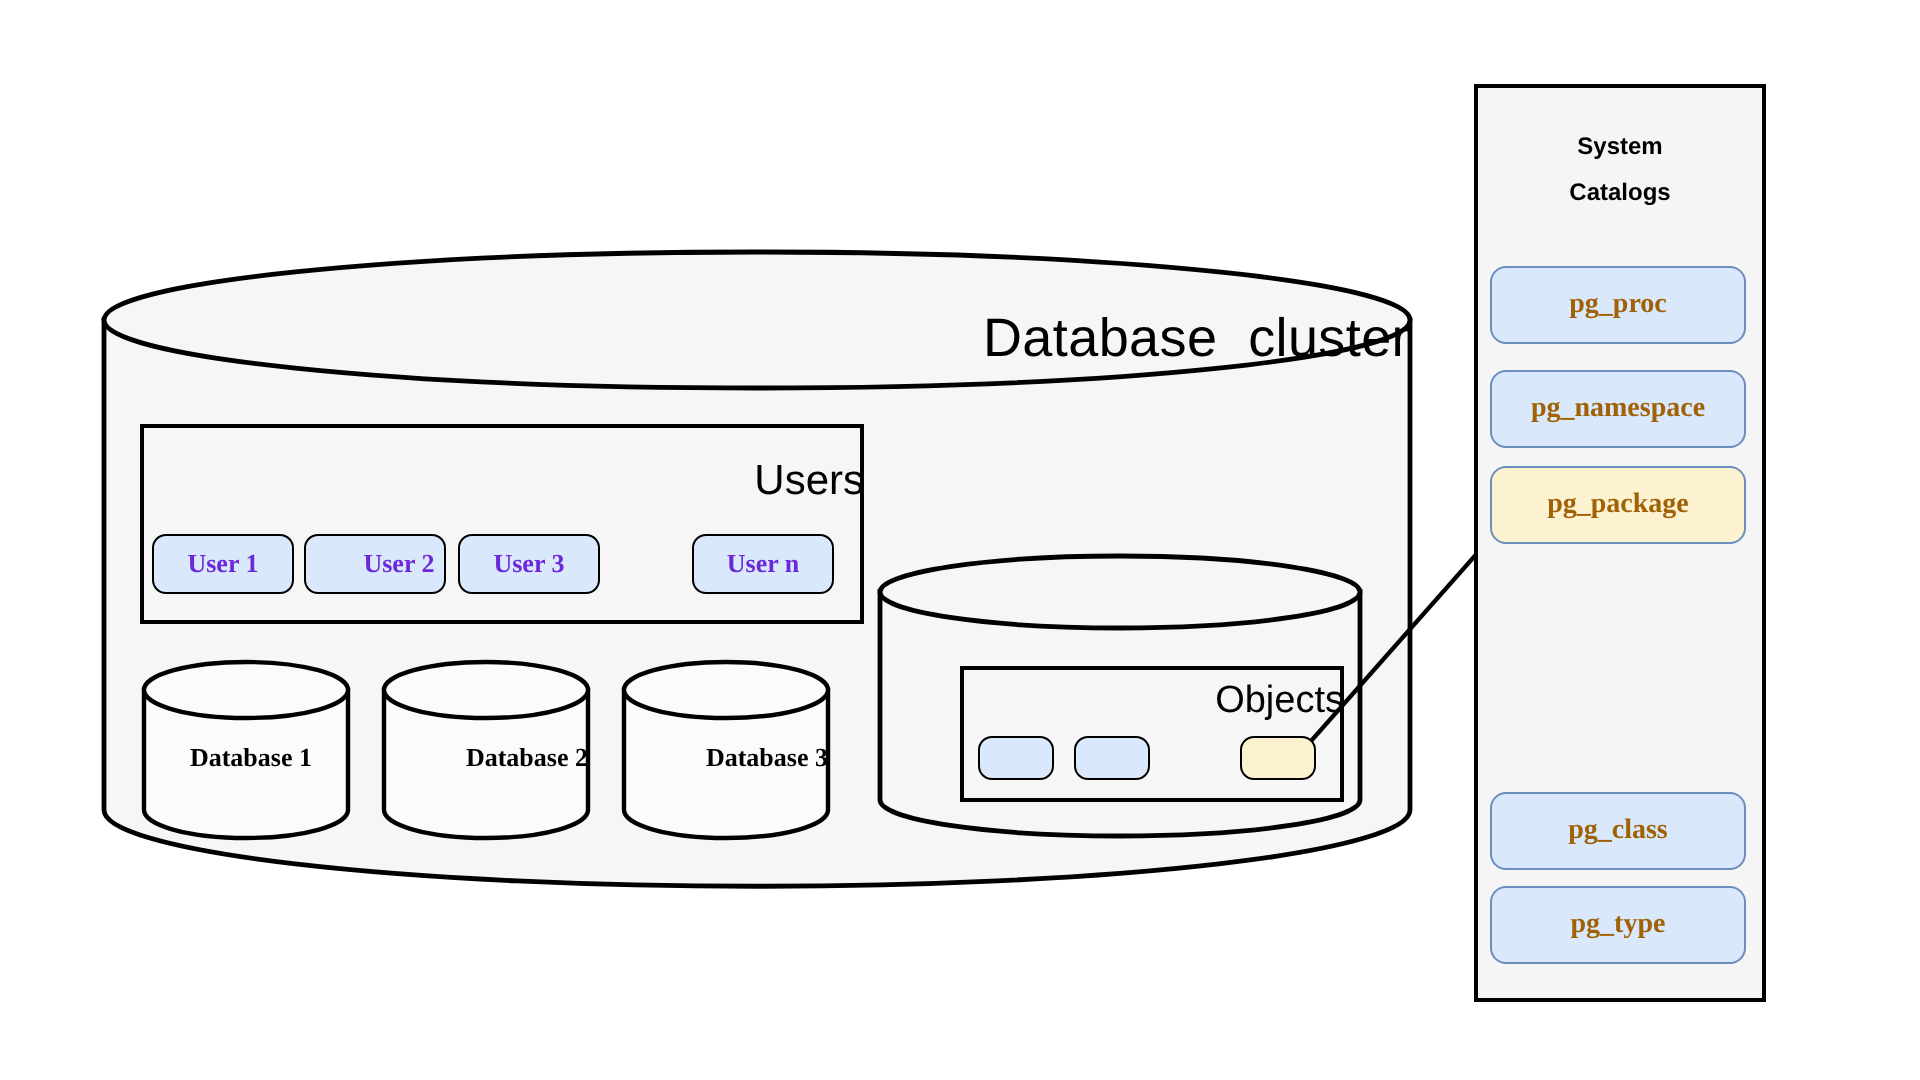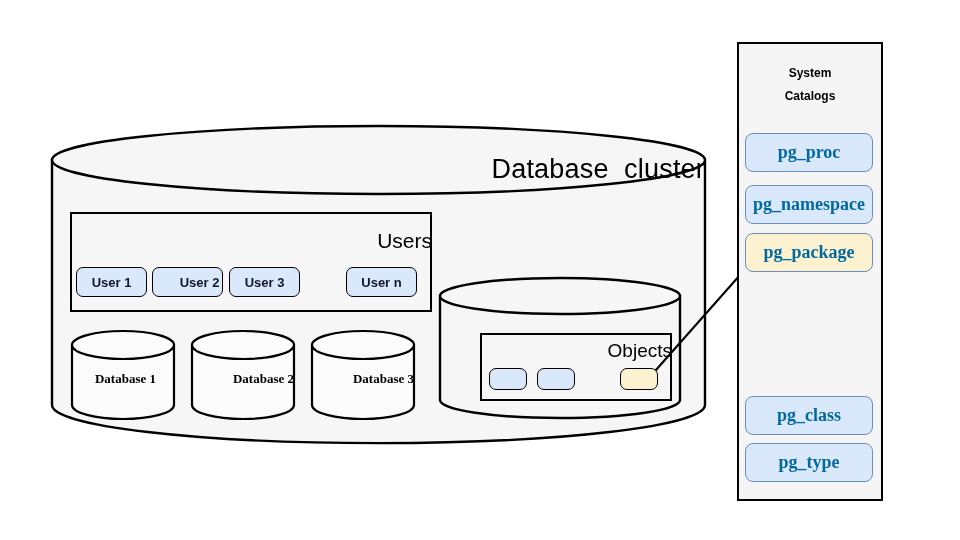--- a/index.html
+++ b/index.html
@@ -56,23 +56,23 @@
   }
 
   
   .chip {
     position: absolute;
     box-sizing: border-box;
     border-radius: 7px;
     display: flex;
     align-items: center;
     justify-content: center;
-    font-family: Liberation Sans, sans-serif;
+    font-family: Liberation Serif, serif;
     font-weight: bold;
-    color: #0f172a;
+    color: #6d28d9;
   }
   .chip-blue-black {
     background: #dae8fc;
     border: 1.6px solid #000000;
     font-size: 13px;
   }
   .chip-plain-blue {
     background: #dae8fc;
     border: 1.6px solid #000000;
   }
@@ -82,22 +82,22 @@
   }
   .cat-box {
     position: absolute;
     box-sizing: border-box;
     border-radius: 8px;
     display: flex;
     align-items: center;
     justify-content: center;
     font-family: "Liberation Serif", serif;
     font-weight: bold;
-    font-size: 18px;
-    color: #0369a1;
+    font-size: 14px;
+    color: #a16207;
     background: #dae8fc;
     border: 1.8px solid #6c8ebf;
   }
   .cat-box.highlight {
     background: #fdf2cf;
     border-color: #6c8ebf;
   }
 
   
   .frame {

